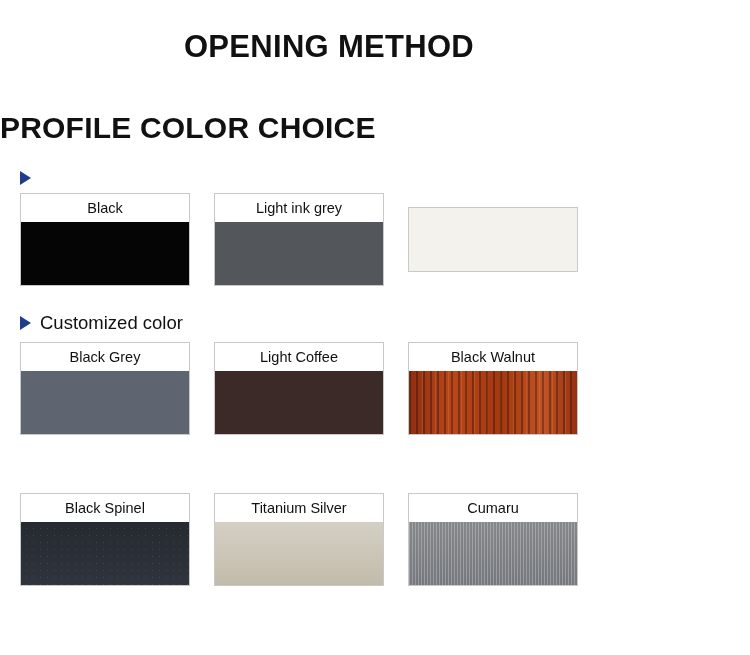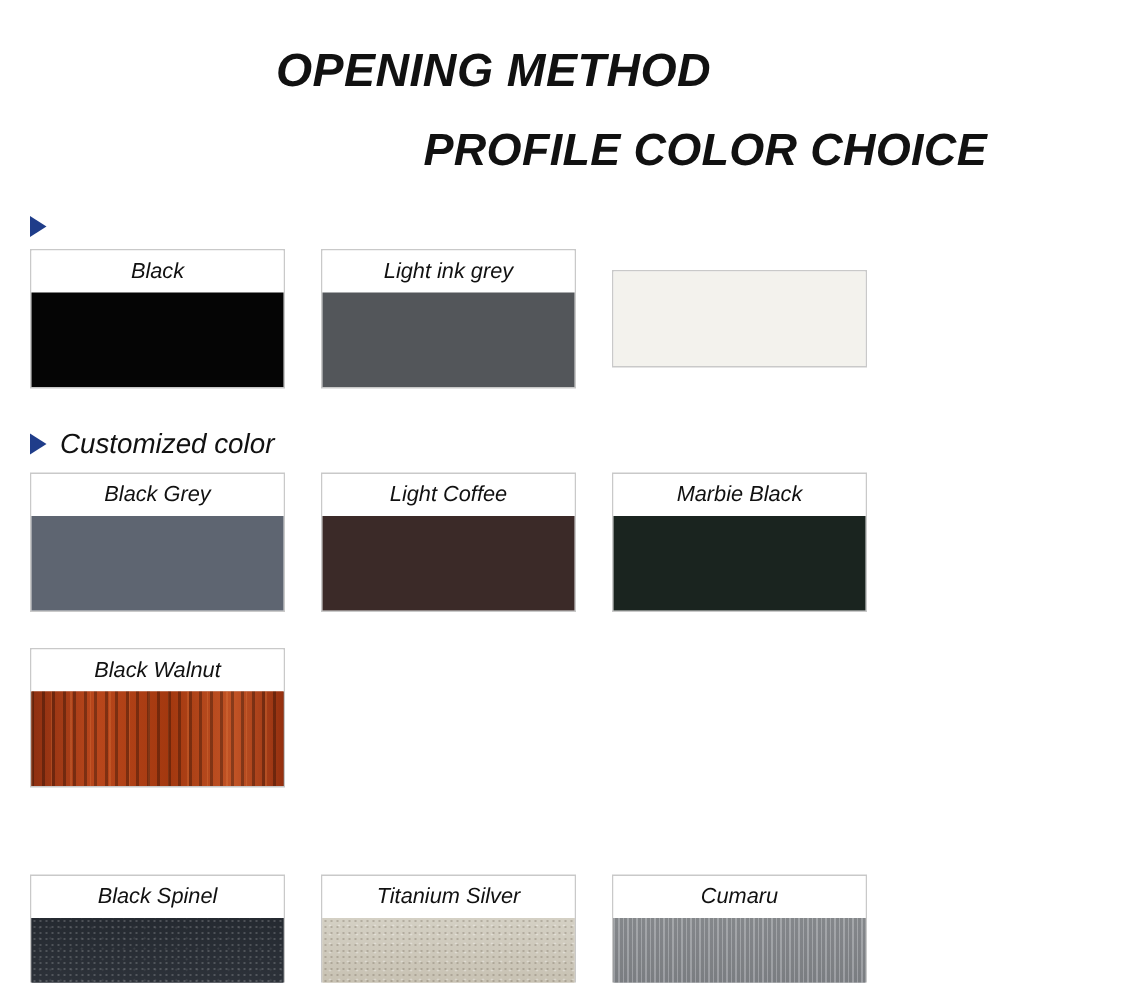--- a/index.html
+++ b/index.html
@@ -12,21 +12,20 @@
     background: #ffffff;
     font-family: "Liberation Sans", sans-serif;
     color: #111111;
     overflow: hidden;
   }
   .page {
     position: relative;
     width: 658px;
     height: 655px;
     box-sizing: border-box;
-    font-style: italic;
   }
 
   
   .title-main {
     text-align: center;
     font-size: 31px;
     font-weight: bold;
     letter-spacing: 0.3px;
     color: #111111;
     padding-top: 30px;
@@ -40,25 +39,25 @@
   .pill {
     background: #1f3d8a;
     color: #ffffff;
     font-size: 16.5px;
     padding: 8px 26px 9px 26px;
     border-radius: 19px;
     letter-spacing: 0.1px;
     white-space: nowrap;
   }
   .title-sub {
-    text-align: right;
+    text-align: left;
     font-size: 30px;
     font-weight: bold;
     color: #111111;
-    margin-top: 20px;
+    margin-top: 47px;
     letter-spacing: 0.2px;
   }
 
   
   .section-head {
     display: flex;
     align-items: center;
     margin: 26px 0 8px 20px;
   }
   .tri {
@@ -139,24 +138,20 @@
   <div class="grid">
     <div class="swatch">
       <div class="swatch-label">Black Grey</div>
       <div class="swatch-color" id="sw-c0" style="background: rgb(94, 101, 113);"></div>
     </div>
     <div class="swatch">
       <div class="swatch-label">Light Coffee</div>
       <div class="swatch-color" id="sw-c1" style="background: rgb(59, 42, 40);"></div>
     </div>
     <div class="swatch">
-      <div class="swatch-label">Marbie Black</div>
-      <div class="swatch-color" id="sw-c2" style="background: rgb(26, 36, 31);"></div>
-    </div>
-    <div class="swatch">
       <div class="swatch-label">Black Walnut</div>
       <div class="swatch-color" id="sw-c3" style="background: repeating-linear-gradient(90deg, rgba(0, 0, 0, 0.3) 0px, rgba(0, 0, 0, 0.3) 2px, rgba(0, 0, 0, 0) 2px, rgba(0, 0, 0, 0) 7px), repeating-linear-gradient(90deg, rgba(255, 160, 90, 0.18) 0px, rgba(255, 160, 90, 0.18) 1px, rgba(0, 0, 0, 0) 1px, rgba(0, 0, 0, 0) 13px), linear-gradient(90deg, rgb(142, 47, 16) 0%, rgb(185, 71, 28) 25%, rgb(163, 56, 15) 55%, rgb(194, 84, 38) 80%, rgb(149, 48, 15) 100%) rgb(163, 58, 18);"></div>
     </div>
     <div class="row-spacer"></div>
     <div class="swatch">
       <div class="swatch-label">Black Spinel</div>
       <div class="swatch-color" id="sw-c4" style="background: radial-gradient(rgba(255, 255, 255, 0.18) 0.6px, rgba(0, 0, 0, 0) 0.7px) 0px 0px / 4px 4px, radial-gradient(rgba(255, 255, 255, 0.1) 0.6px, rgba(0, 0, 0, 0) 0.7px) 2px 3px / 7px 7px, linear-gradient(rgb(37, 42, 49) 0%, rgb(48, 53, 61) 100%) 0px 0px / 100% 100% rgb(43, 47, 54);"></div>
     </div>
     <div class="swatch">
       <div class="swatch-label">Titanium Silver</div>

